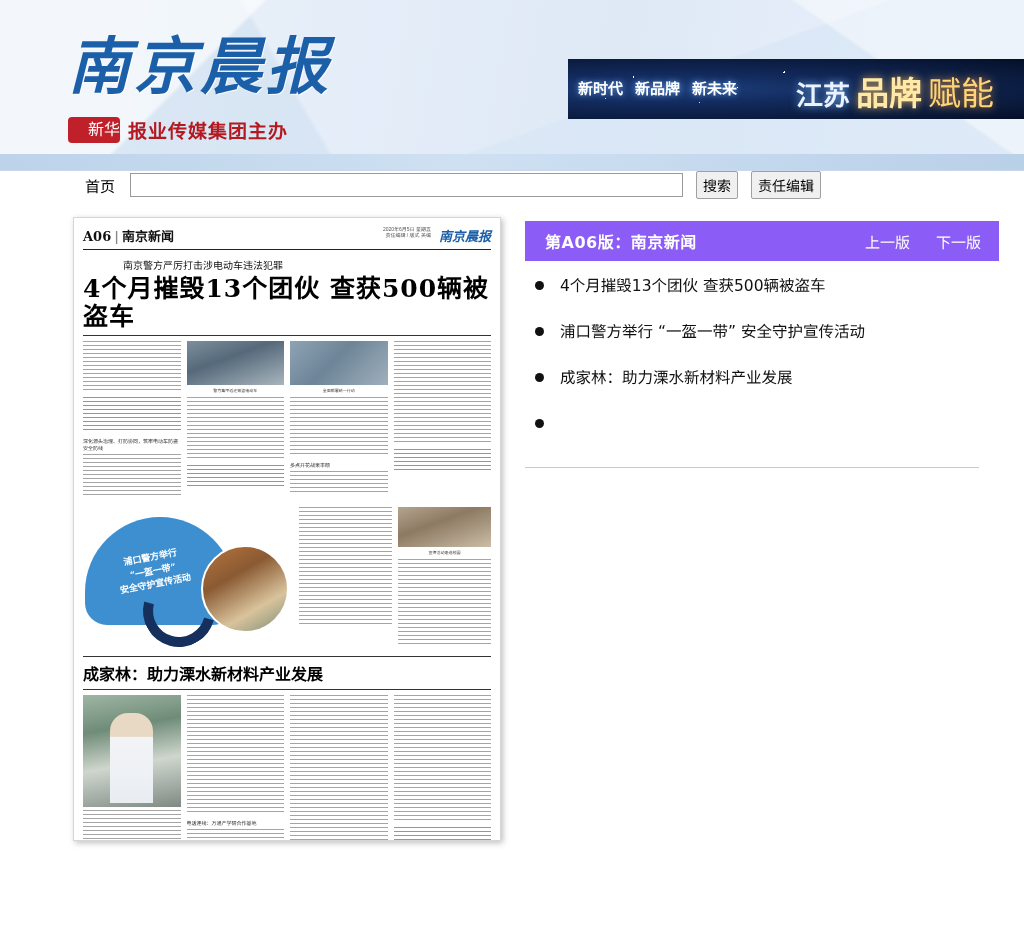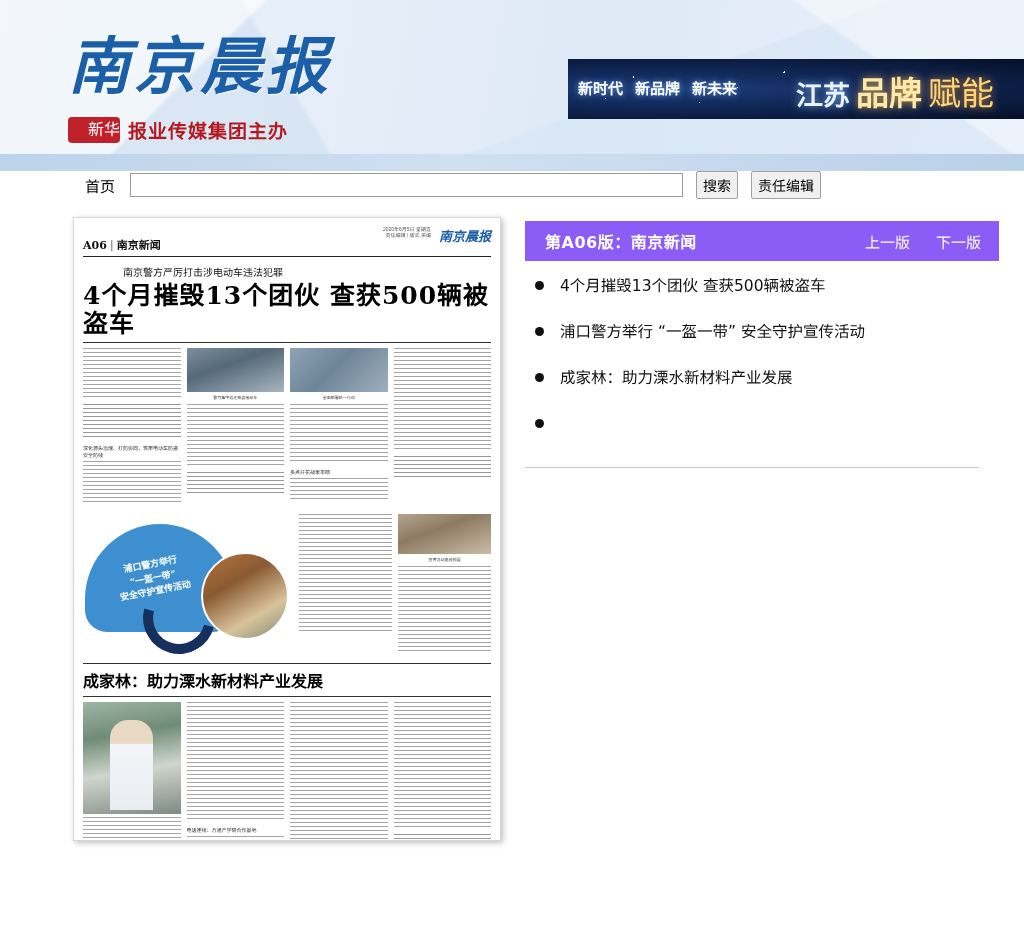--- a/index.html
+++ b/index.html
@@ -190,24 +190,23 @@
   }
   .paper-head {
     display: flex;
     align-items: flex-start;
     justify-content: space-between;
     border-bottom: 1px solid #222;
     padding-bottom: 4px;
   }
   .paper-head .ph-left {
     font-family: "DejaVu Serif", serif;
-    font-size: 11px;
+    font-size: 13px;
     font-weight: 700;
     color: #111;
-    margin-top: 10px;
   }
   .paper-head .ph-left .sep { color: #888; margin: 0 3px; }
   .paper-head .ph-right {
     text-align: right;
     font-size: 5px;
     color: #555;
     line-height: 1.25;
   }
   .paper-head .ph-logo {
     font-family: "DejaVu Serif", serif;

